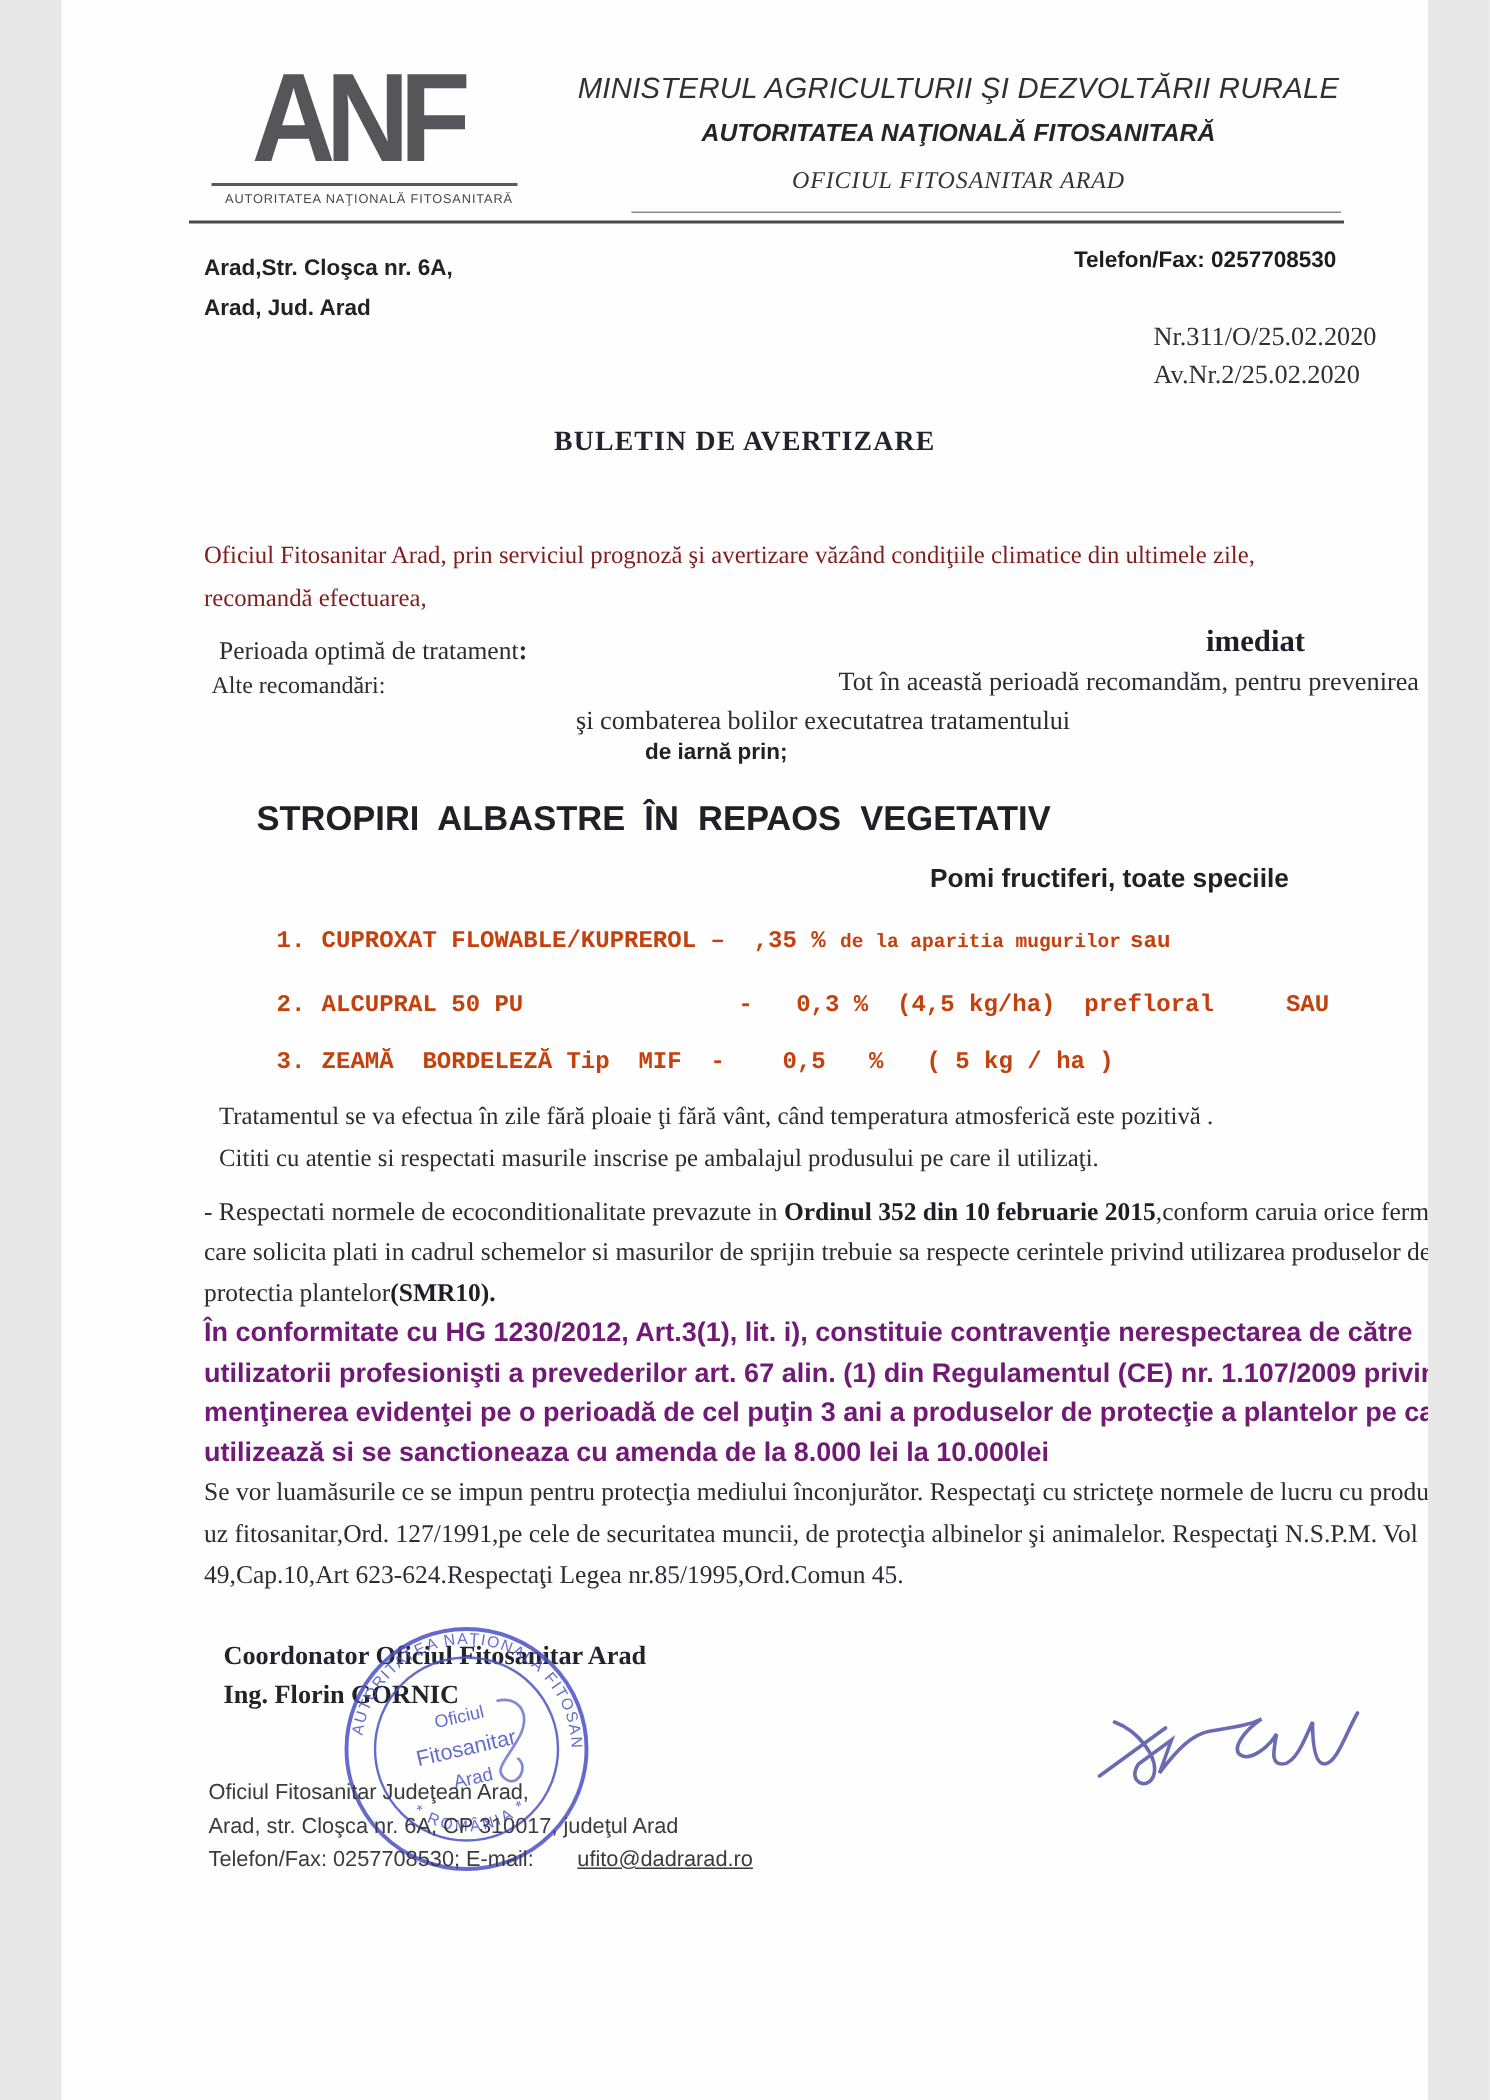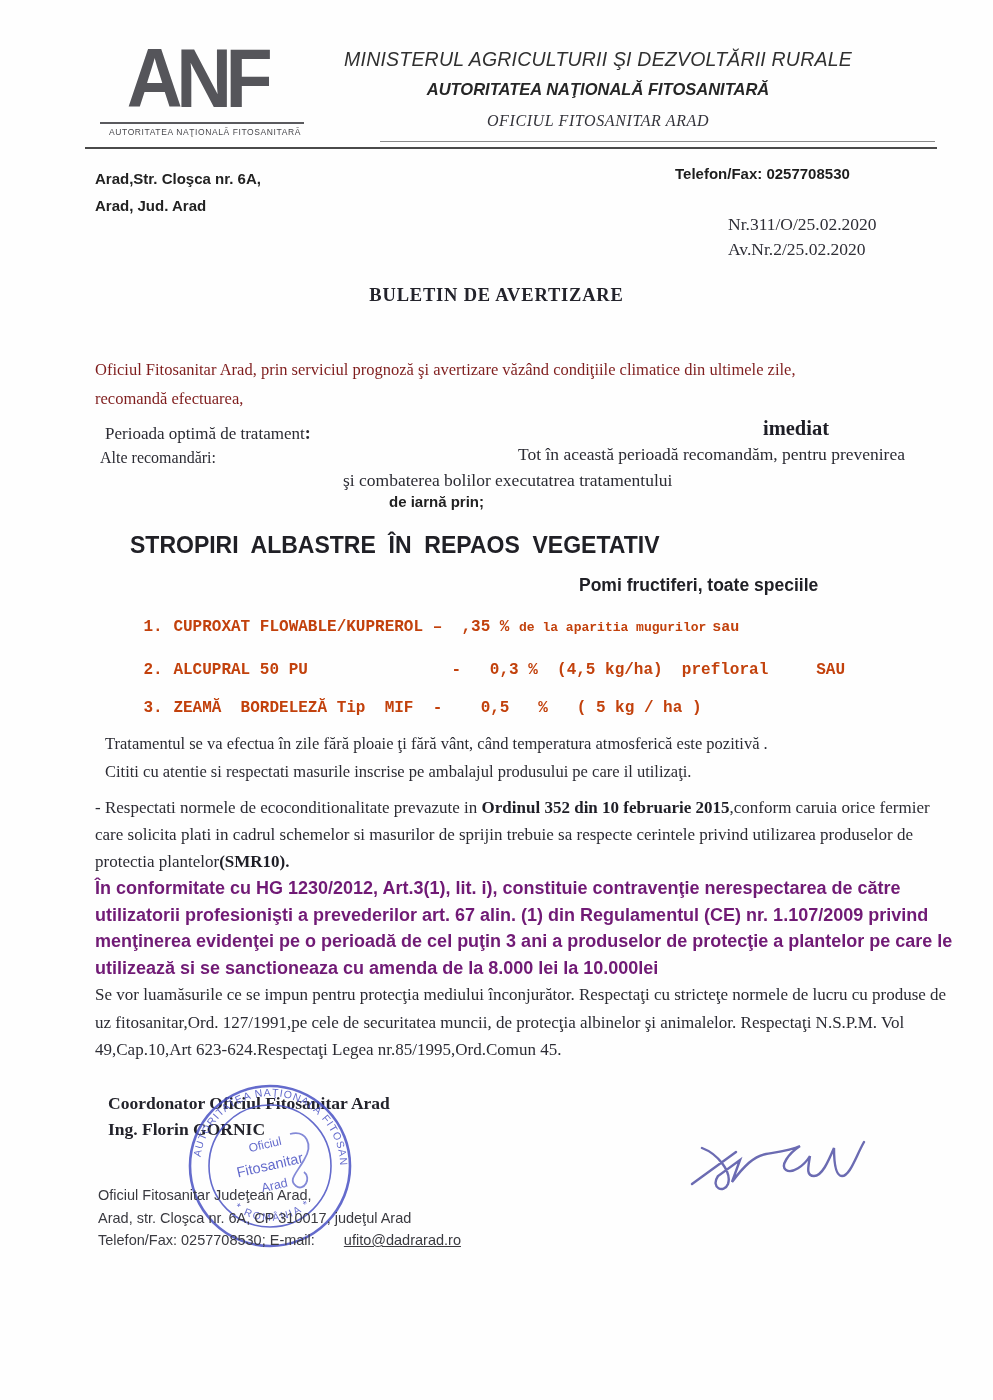--- a/index.html
+++ b/index.html
@@ -1,18 +1,18 @@
 <!DOCTYPE html>
 <html><head>
 <meta charset="utf-8">
 <style>
   * { margin:0; padding:0; box-sizing:border-box; }
   html,body { background:#e8e8e8; }
   .page {
-    position:relative; width:993px; height:1400px; margin:0 auto;
+    position:relative; width:911px; height:1400px; margin:0 auto;
     background:#fefefe; overflow:hidden;
     font-family:"Liberation Serif", serif; color:#2a2a2a;
   }
   .abs { position:absolute; }
 
   
   .logo-box { left:100px; top:36px; width:210px; text-align:center; }
   .logo-letters {
     font-family:"Liberation Sans", sans-serif; font-weight:bold;
     font-size:84px; line-height:84px; color:#55555a; letter-spacing:-7px;

